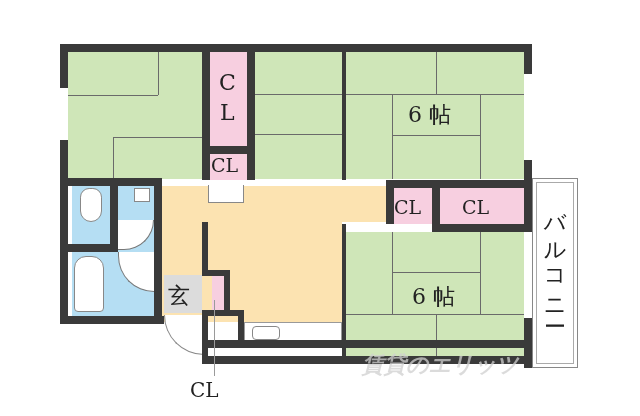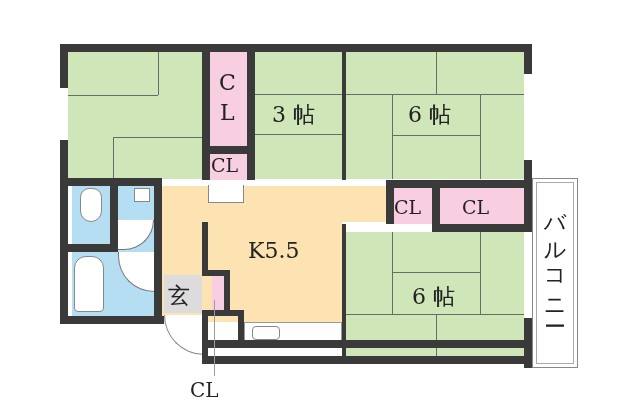--- a/index.html
+++ b/index.html
@@ -31,42 +31,40 @@
   <div class="abs pink" style="left:210px;top:52px;width:37px;height:96px;"></div>
   <div class="label" style="left:219px;top:70px;font-size:22px;">C</div>
   <div class="label" style="left:220px;top:100px;font-size:22px;">L</div>
 
   <div class="abs pink" style="left:210px;top:154px;width:37px;height:26px;"></div>
   <div class="label" style="left:211px;top:154px;font-size:19px;">CL</div>
 
   <div class="abs tatami" style="left:255px;top:52px;width:87px;height:127px;"></div>
   <div class="line" style="left:255px;top:94px;width:87px;height:1px;"></div>
   <div class="line" style="left:255px;top:134px;width:87px;height:1px;"></div>
-  <div class="label" style="left:272px;top:100px;font-size:22px;">3 帖</div>
 
   <div class="abs tatami" style="left:346px;top:52px;width:178px;height:127px;"></div>
   <div class="line" style="left:346px;top:94px;width:178px;height:1px;"></div>
   <div class="line" style="left:436px;top:52px;width:1px;height:42px;"></div>
   <div class="line" style="left:392px;top:94px;width:1px;height:85px;"></div>
   <div class="line" style="left:480px;top:94px;width:1px;height:85px;"></div>
   <div class="line" style="left:392px;top:135px;width:88px;height:1px;"></div>
   <div class="label" style="left:408px;top:100px;font-size:22px;">6 帖</div>
 
   <div class="abs blue" style="left:72px;top:186px;width:38px;height:58px;"></div>
   <div class="abs" style="left:80px;top:188px;width:22px;height:34px;border:1px solid #888;border-radius:10px 10px 12px 12px;background:#fff;"></div>
   <div class="abs blue" style="left:118px;top:186px;width:36px;height:130px;"></div>
   <div class="abs" style="left:134px;top:188px;width:16px;height:14px;border:1px solid #888;background:#fff;"></div>
   <div class="abs" style="left:118px;top:220px;width:36px;height:30px;background:#fff;border-bottom-right-radius:36px;border-right:1px solid #777;border-bottom:1px solid #777;"></div>
   <div class="abs" style="left:118px;top:252px;width:36px;height:40px;background:#fff;border-bottom-left-radius:36px;border-left:1px solid #777;border-bottom:1px solid #777;"></div>
   <div class="abs blue" style="left:72px;top:252px;width:46px;height:64px;"></div>
   <div class="abs" style="left:74px;top:256px;width:30px;height:56px;border:1px solid #888;border-radius:12px 12px 4px 4px;background:#fff;"></div>
 
   <div class="abs beige" style="left:162px;top:186px;width:224px;height:36px;"></div>
   <div class="abs beige" style="left:162px;top:222px;width:180px;height:100px;"></div>
-  <div class="label" style="left:248px;top:238px;font-size:22px;">K5.5</div>
 
   <div class="abs" style="left:208px;top:185px;width:36px;height:18px;background:#fff;border:1px solid #888;border-top:none;"></div>
 
   <div class="abs" style="left:244px;top:322px;width:98px;height:24px;background:#fff;border:1px solid #999;"></div>
   <div class="abs" style="left:252px;top:326px;width:28px;height:14px;border:1px solid #888;border-radius:4px;background:#fff;"></div>
 
   <div class="abs gray" style="left:164px;top:275px;width:38px;height:38px;"></div>
   <div class="label" style="left:168px;top:281px;font-size:22px;">玄</div>
   <div class="abs" style="left:164px;top:315px;width:40px;height:40px;background:#fff;border-bottom-left-radius:40px;border-left:1px solid #888;border-bottom:1px solid #888;"></div>
   <div class="abs pink" style="left:212px;top:276px;width:12px;height:36px;"></div>
@@ -113,13 +111,14 @@
   <div class="wall" style="left:202px;top:222px;width:6px;height:54px;"></div>
   <div class="wall" style="left:202px;top:270px;width:28px;height:6px;"></div>
   <div class="wall" style="left:224px;top:270px;width:6px;height:46px;"></div>
   <div class="wall" style="left:202px;top:310px;width:42px;height:6px;"></div>
   <div class="wall" style="left:238px;top:310px;width:6px;height:36px;"></div>
   <div class="wall" style="left:202px;top:310px;width:6px;height:54px;"></div>
 
   <div class="label" style="left:190px;top:378px;font-size:20px;">CL</div>
   <div class="thin" style="left:214px;top:300px;width:1px;height:76px;"></div>
 
+  <div class="watermark" style="left:362px;top:350px;font-size:22px;">賃貸のエリッツ</div>
 </div>
 
 </body></html>

